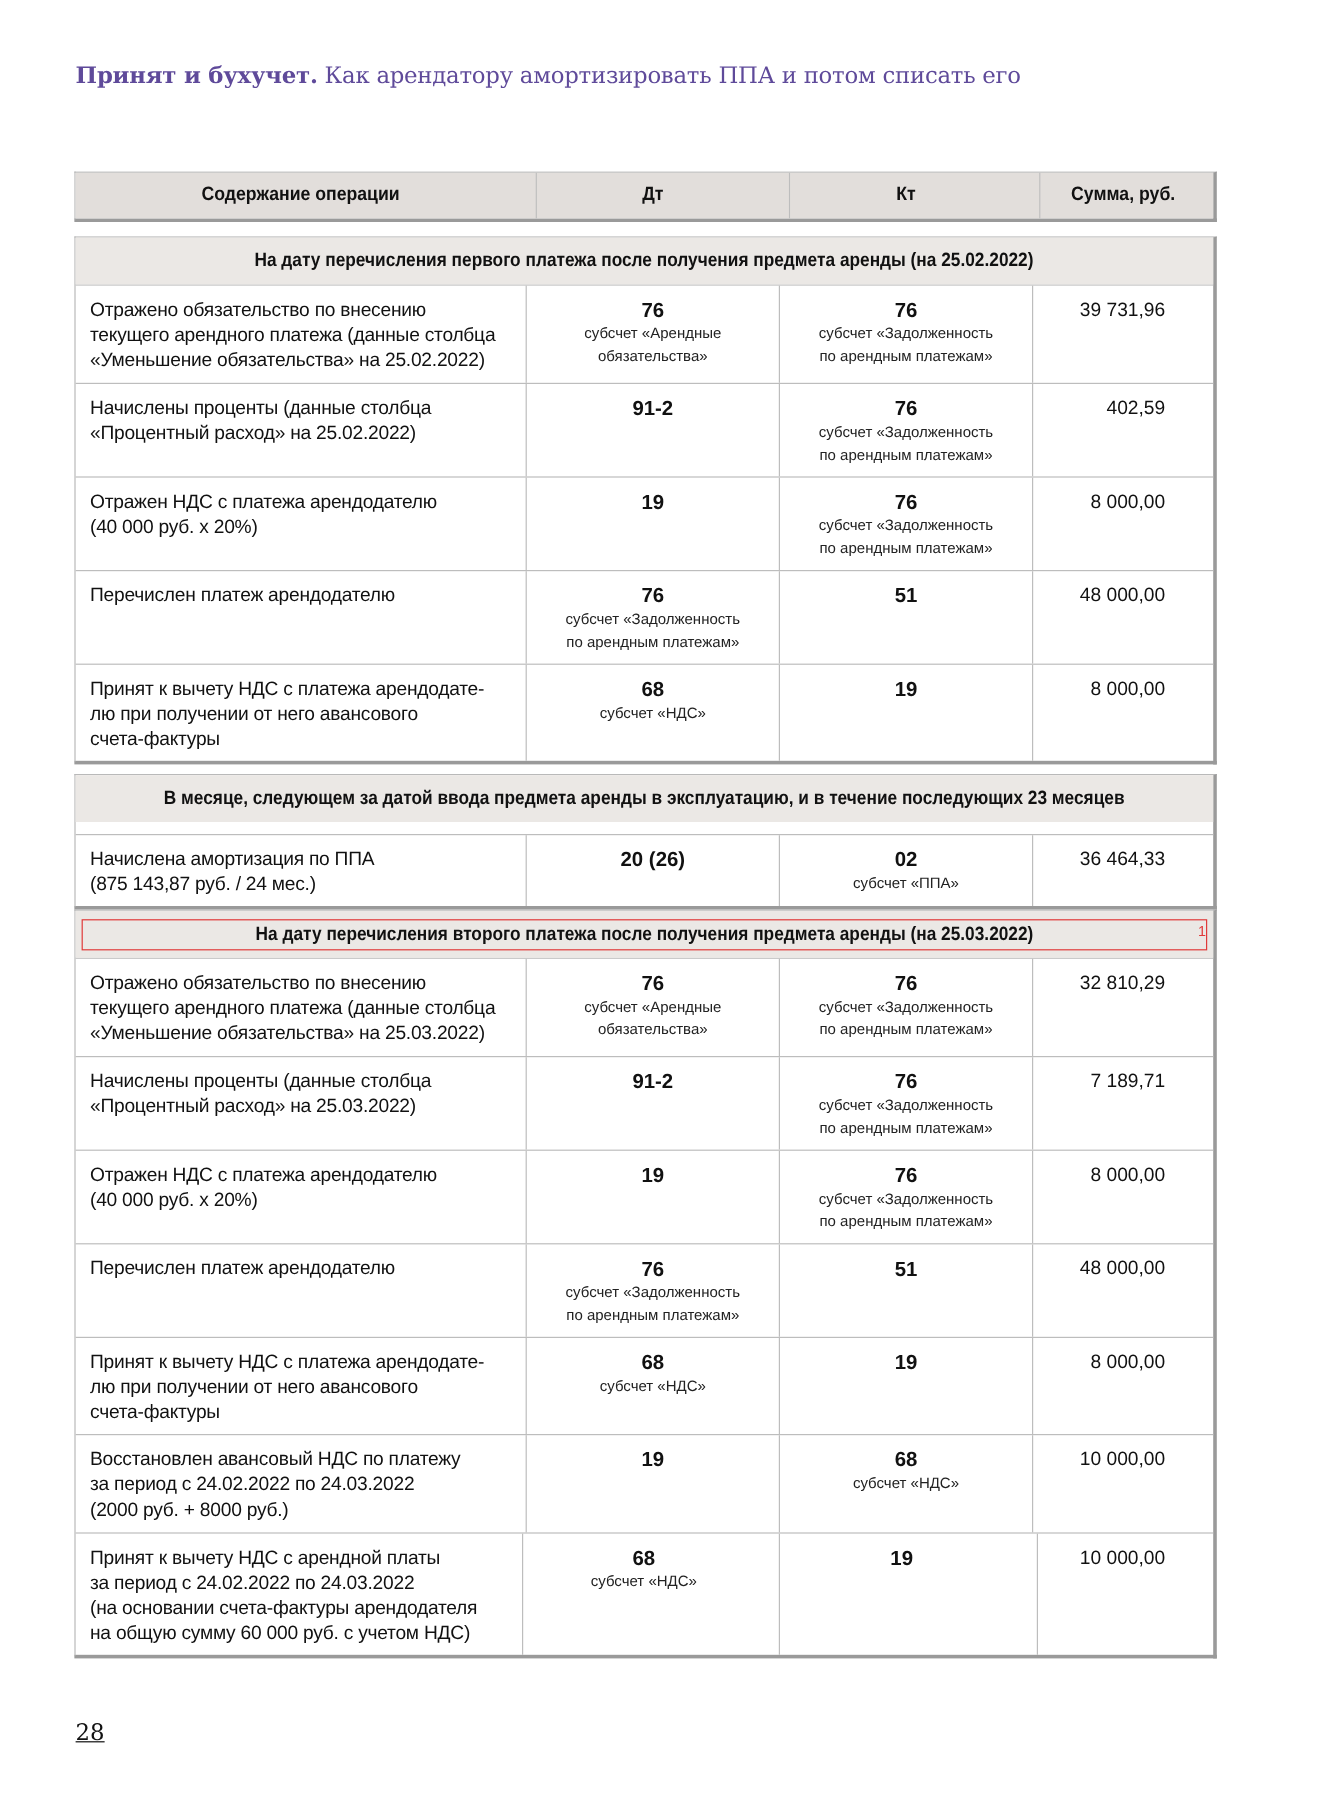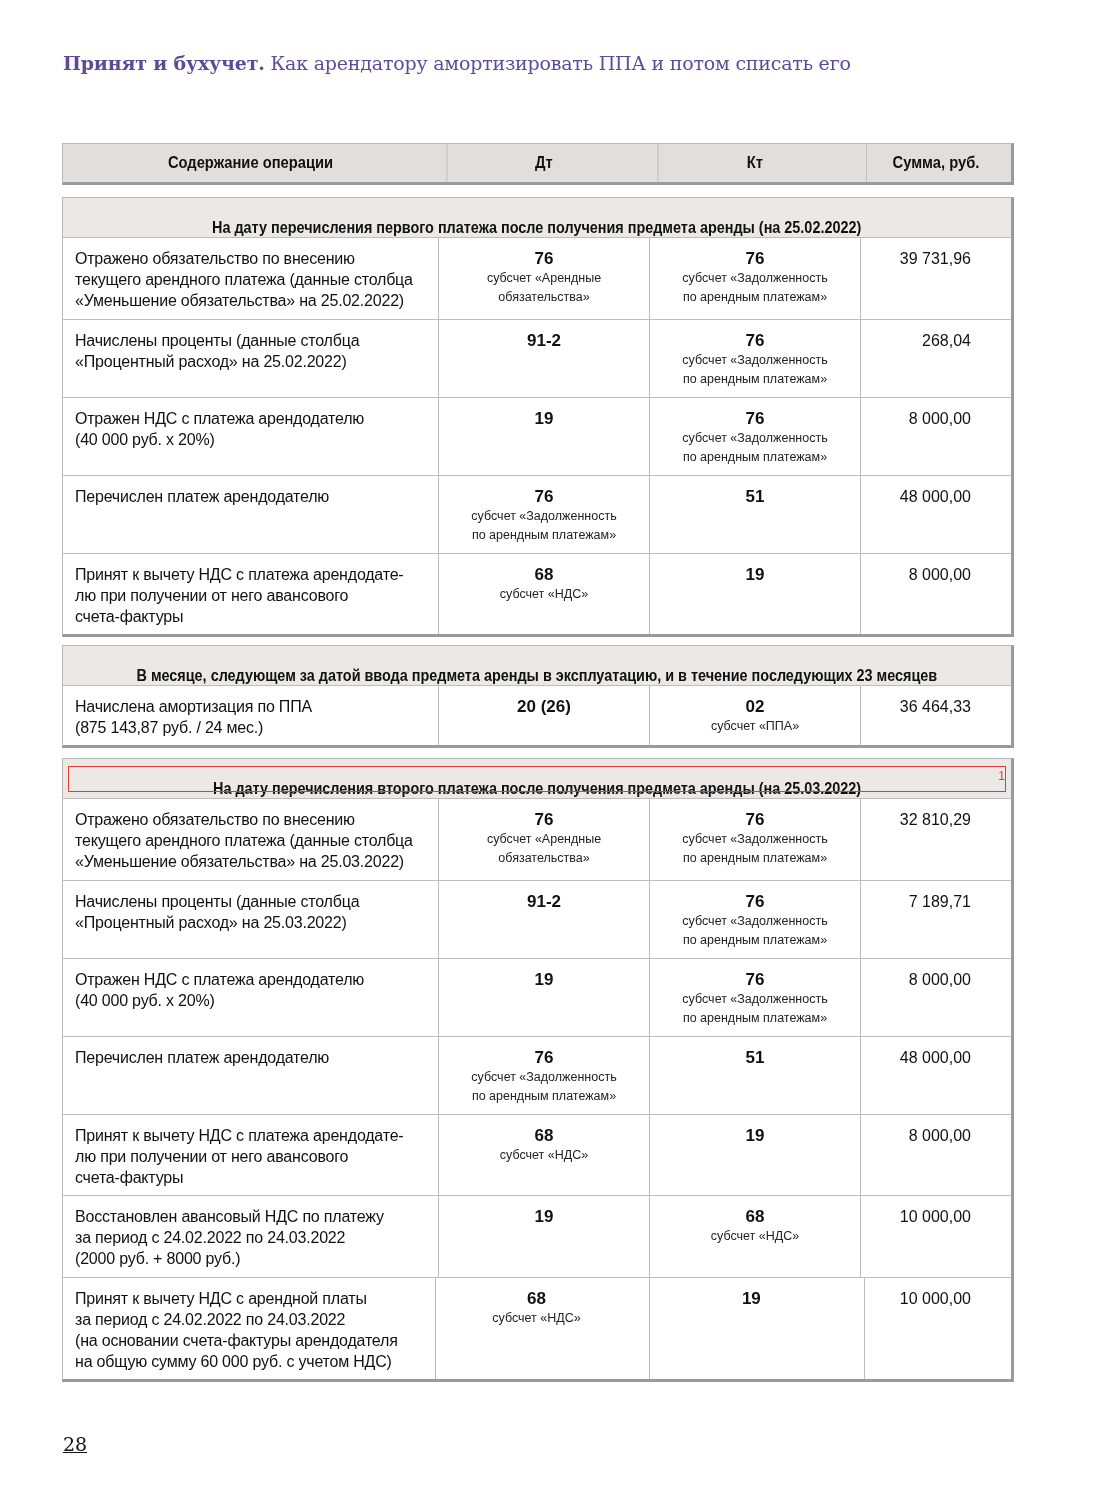--- a/index.html
+++ b/index.html
@@ -31,21 +31,21 @@
   .cell:first-child { border-left: none; }
   .c1 { width: 375px; }
   .c2 { width: 211px; text-align: center; }
   .c3 { width: 211px; text-align: center; }
   .c4 { width: 151px; text-align: right; padding-right: 40px; }
   .header-row { background: #e2dedb; height: 38px; }
   .header-row .cell { display: flex; align-items: center; justify-content: center; font-weight: bold; font-size: 16px; padding: 0 8px; transform: scaleX(0.92); }
   .header-row .cell.c4 { justify-content: center; padding-right: 8px; }
   .section-row {
     background: #ebe8e5; height: 39px;
-    display: flex; align-items: flex-end; justify-content: center;
+    display: flex; align-items: center; justify-content: center;
     font-weight: bold; font-size: 16px; position: relative;
   }
   .section-row span { display: inline-block; transform: scaleX(0.9); white-space: nowrap; }
   .section-row.marked::after {
     content: ""; position: absolute; left: 5px; right: 5px; top: 7px; bottom: 6px;
     border: 1px solid #e03a3a; pointer-events: none;
   }
   .marker-num {
     position: absolute; right: 6px; top: 10px; color: #e03a3a;
     font-size: 12px; font-weight: normal;
@@ -105,21 +105,21 @@
     <div class="cell c2">
         <div class="acc">91-2</div>
         <div class="sub"></div>
       </div>
     <div class="cell c3">
         <div class="acc">76</div>
         <div class="sub">субсчет «Задолженность
 по арендным платежам»</div>
       </div>
     <div class="cell c4">
-        <div class="amount">268,04</div>
+        <div class="amount">402,59</div>
       </div>
   </div>
   <div class="row" style="height:77px;">
     <div class="cell c1">
         <div class="op-text">Отражен НДС с платежа арендодателю
 (40 000 руб. х 20%)</div>
       </div>
     <div class="cell c2">
         <div class="acc">19</div>
         <div class="sub"></div>
@@ -167,21 +167,21 @@
     <div class="cell c4">
         <div class="amount">8 000,00</div>
       </div>
   </div>
 </div>
 
 <div class="block" style="top:645px;">
   <div class="row section-row">
       <span>В месяце, следующем за датой ввода предмета аренды в эксплуатацию, и в течение последующих 23 месяцев</span>
     </div>
-  <div class="row" style="height:59px;">
+  <div class="row" style="height:59px;margin-top:10px;">
     <div class="cell c1">
         <div class="op-text">Начислена амортизация по ППА
 (875 143,87 руб. / 24 мес.)</div>
       </div>
     <div class="cell c2">
         <div class="acc">20 (26)</div>
         <div class="sub"></div>
       </div>
     <div class="cell c3">
         <div class="acc">02</div>

